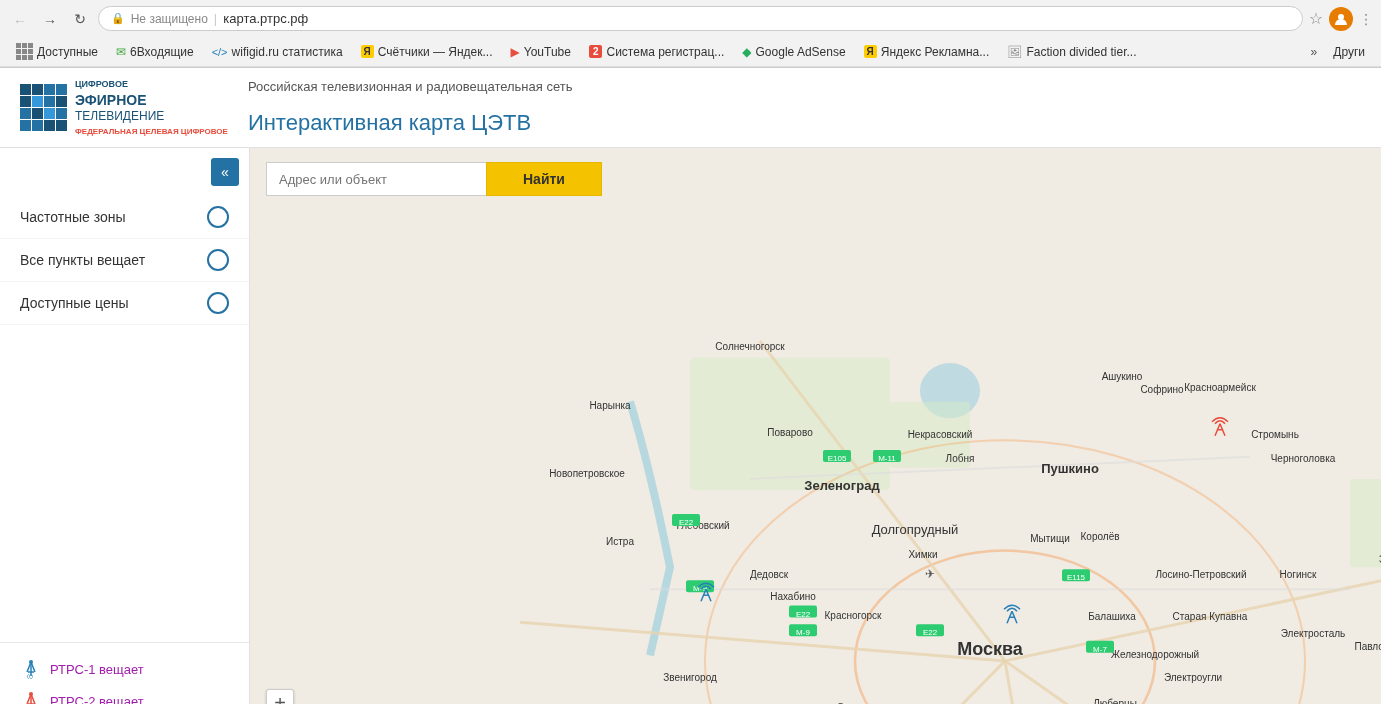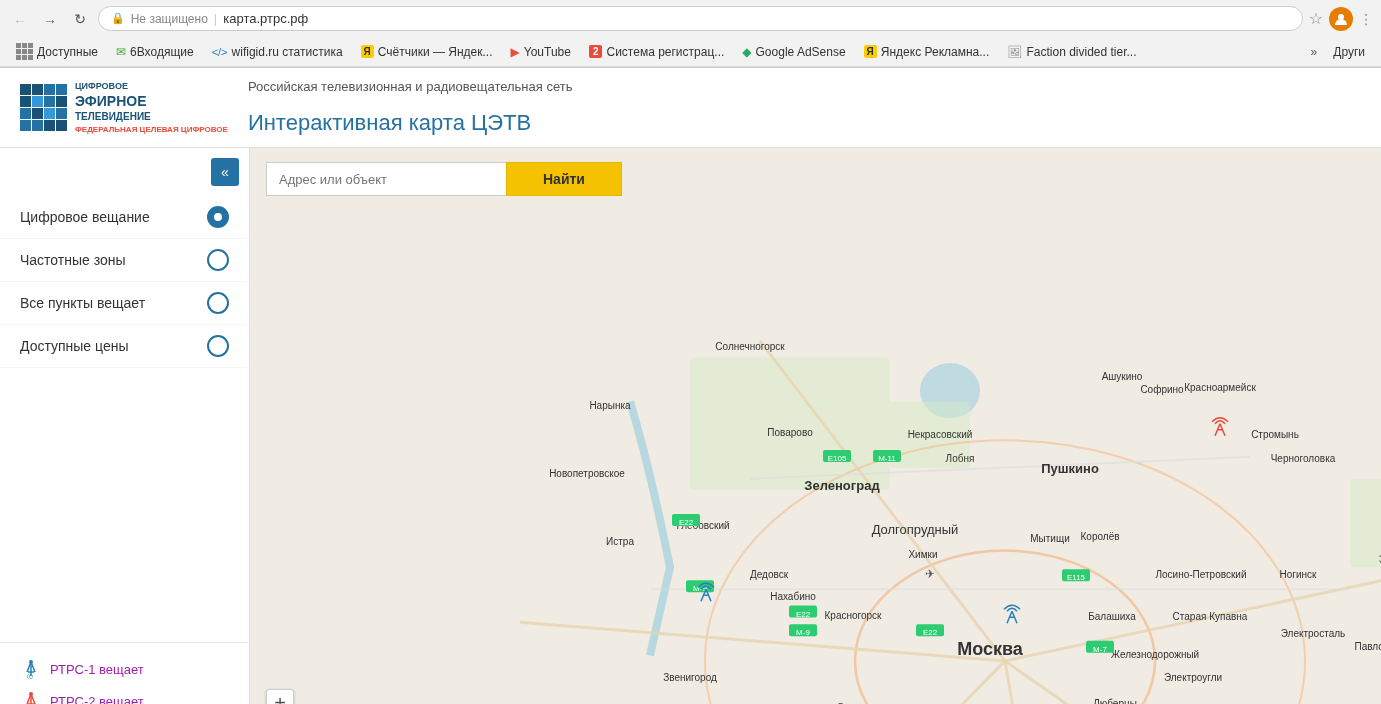--- a/index.html
+++ b/index.html
@@ -179,21 +179,21 @@
 
     
     .map-search {
       position: absolute;
       top: 14px;
       left: 16px;
       display: flex;
       z-index: 10;
     }
     .map-search-input {
-      width: 240px;
+      width: 220px;
       padding: 8px 12px;
       border: 1px solid #ccc;
       border-right: none;
       font-size: 13px;
       color: #999;
       outline: none;
       background: white;
     }
     .map-search-btn {
       padding: 8px 36px;
@@ -327,44 +327,40 @@
           <div style="background:#3498db;"></div>
           <div style="background:#2471a3;"></div>
         <div style="background:#2471a3;"></div>
           <div style="background:#2471a3;"></div>
           <div style="background:#1a5276;"></div>
           <div style="background:#1a5276;"></div>
       </div>
       <div style="display:flex;flex-direction:column;margin-left:5px;">
         <div style="font-size:9px;font-weight:bold;color:#1a5276;line-height:1.3;">ЦИФРОВОЕ</div>
         <div style="font-size:14px;font-weight:bold;color:#1a5276;line-height:1.3;">ЭФИРНОЕ</div>
-        <div style="font-size:10px;font-weight:bold;color:#1a5276;line-height:1.3;">ТЕЛЕВИДЕНИЕ</div>
+        <div style="font-size:12px;font-weight:normal;color:#1a5276;line-height:1.3;">ТЕЛЕВИДЕНИЕ</div>
         <div style="font-size:8px;color:#e74c3c;font-weight:bold;margin-top:2px;">ФЕДЕРАЛЬНАЯ ЦЕЛЕВАЯ ЦИФРОВОЕ</div>
       </div>
     </div>
   </div>
   <div class="header-text">
     <div class="header-sub">Российская телевизионная и радиовещательная сеть</div>
     <div class="header-main">Интерактивная карта ЦЭТВ</div>
   </div>
 </div>
 
 <div class="main-layout">
 
   <div class="sidebar">
     <div class="sidebar-collapse-btn">
       <div class="collapse-icon">
         <span>«</span>
       </div>
     </div>
 
-    <div class="sidebar-option">
-      <span class="option-label">Цифровое вещание</span>
-      <div class="radio-btn active"></div>
-    </div>
     <div class="sidebar-option">
       <span class="option-label">Частотные зоны</span>
       <div class="radio-btn inactive"></div>
     </div>
     <div class="sidebar-option">
       <span class="option-label">Все пункты вещает</span>
       <div class="radio-btn inactive"></div>
     </div>
     <div class="sidebar-option">
       <span class="option-label">Доступные цены</span>

